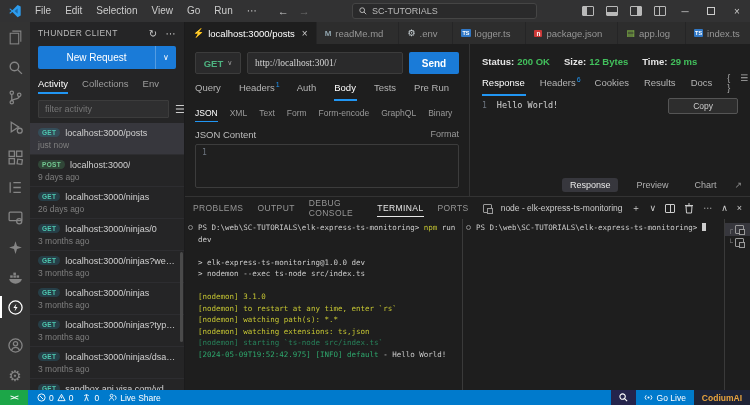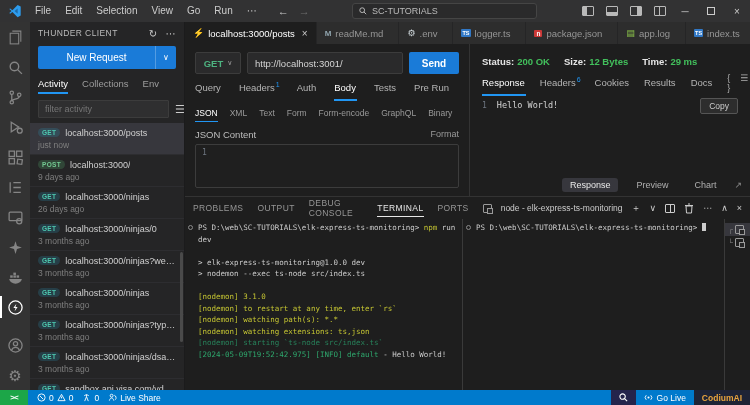--- a/index.html
+++ b/index.html
@@ -92,21 +92,21 @@
 
   
   .content-row { height:152px; display:flex; flex:0 0 auto; background:#1e1e1e; }
   .req-panel { width:285px; flex:0 0 auto; border-right:1px solid #333333; padding:8px 10px 0 10px;
     display:flex; flex-direction:column; }
   .req-line { display:flex; gap:6px; height:22px; flex:0 0 auto; }
   .method-box { width:46px; background:#2a2a2b; border:1px solid #3c3c3c; border-radius:2px; display:flex;
     align-items:center; justify-content:center; gap:4px; font-size:9.5px; color:#4db380; font-weight:bold; }
   .method-box .chev { color:#9a9a9a; font-size:7px; font-weight:normal; }
   .url-input { flex:1; background:#2a2a2b; border:1px solid #3c3c3c; border-radius:2px; color:#d4d4d4;
-    font-size:9.5px; padding:0 7px; font-family:Liberation Sans, sans-serif; }
+    font-size:9.5px; padding:0 7px; font-family:Liberation Serif, serif; }
   .send-btn { width:50px; background:#1a7bd8; color:#ffffff; border:none; border-radius:2px; font-size:10px;
     font-weight:bold; cursor:pointer; }
   .req-tabs { display:flex; gap:17px; height:28px; align-items:center; flex:0 0 auto; }
   .rq-tab { font-size:9.5px; color:#b4b4b4; position:relative; padding:6px 0 5px 0; border-bottom:2px solid transparent; }
   .rq-tab.active { color:#ffffff; border-bottom-color:#2196f3; }
   .rq-tab sup { color:#2196f3; font-size:7px; margin-left:1px; }
   .body-tabs { display:flex; gap:12px; height:22px; align-items:center; flex:0 0 auto; }
   .bd-tab { font-size:8.5px; color:#9a9a9a; padding:4px 0 3px 0; border-bottom:1.5px solid transparent; }
   .bd-tab.active { color:#ffffff; border-bottom-color:#2196f3; }
   .content-label-row { display:flex; align-items:center; height:20px; flex:0 0 auto; }
@@ -118,21 +118,21 @@
   .resp-panel { flex:1; padding:8px 10px 0 12px; display:flex; flex-direction:column; position:relative; min-width:0; }
   .status-line { display:flex; gap:14px; font-size:9.5px; font-weight:bold; color:#e6e6e6; height:18px;
     align-items:center; flex:0 0 auto; }
   .status-line .val { color:#42c05c; margin-left:3px; }
   .resp-tabs { display:flex; gap:14px; height:26px; align-items:center; flex:0 0 auto; }
   .resp-tabs .right-icons { margin-left:auto; display:flex; gap:10px; color:#b0b0b0; font-size:9px; }
   .resp-body { flex:1; position:relative; font-family:"DejaVu Sans Mono", monospace; font-size:8.5px;
     color:#d4d4d4; padding-top:4px; }
   .resp-body .lineno { color:#6e7681; margin-right:10px; font-size:8px; }
   .copy-btn { position:absolute; top:2px; right:2px; background:#2d2d2d; border:1px solid #555555;
-    color:#cccccc; font-size:8.5px; padding:2px 8px; border-radius:2px;
+    color:#cccccc; font-size:8.5px; padding:2px 24px; border-radius:2px;
     font-family:"Liberation Sans",sans-serif; }
   .view-pills { position:absolute; right:8px; bottom:4px; display:flex; align-items:center; gap:10px; }
   .pill { font-size:9px; color:#b0b0b0; padding:2px 8px; border-radius:3px; }
   .pill.active { background:#37373d; color:#e8e8e8; }
   .expand-ico { color:#8a8a8a; font-size:9px; }
 
   
   .panel { flex:1; border-top:1px solid #333333; display:flex; flex-direction:column; min-height:0; }
   .panel-header { height:22px; display:flex; align-items:center; padding:0 8px; flex:0 0 auto; }
   .pn-tab { font-size:8.5px; letter-spacing:.4px; color:#969696; margin-right:14px; padding:4px 0 3px 0;

